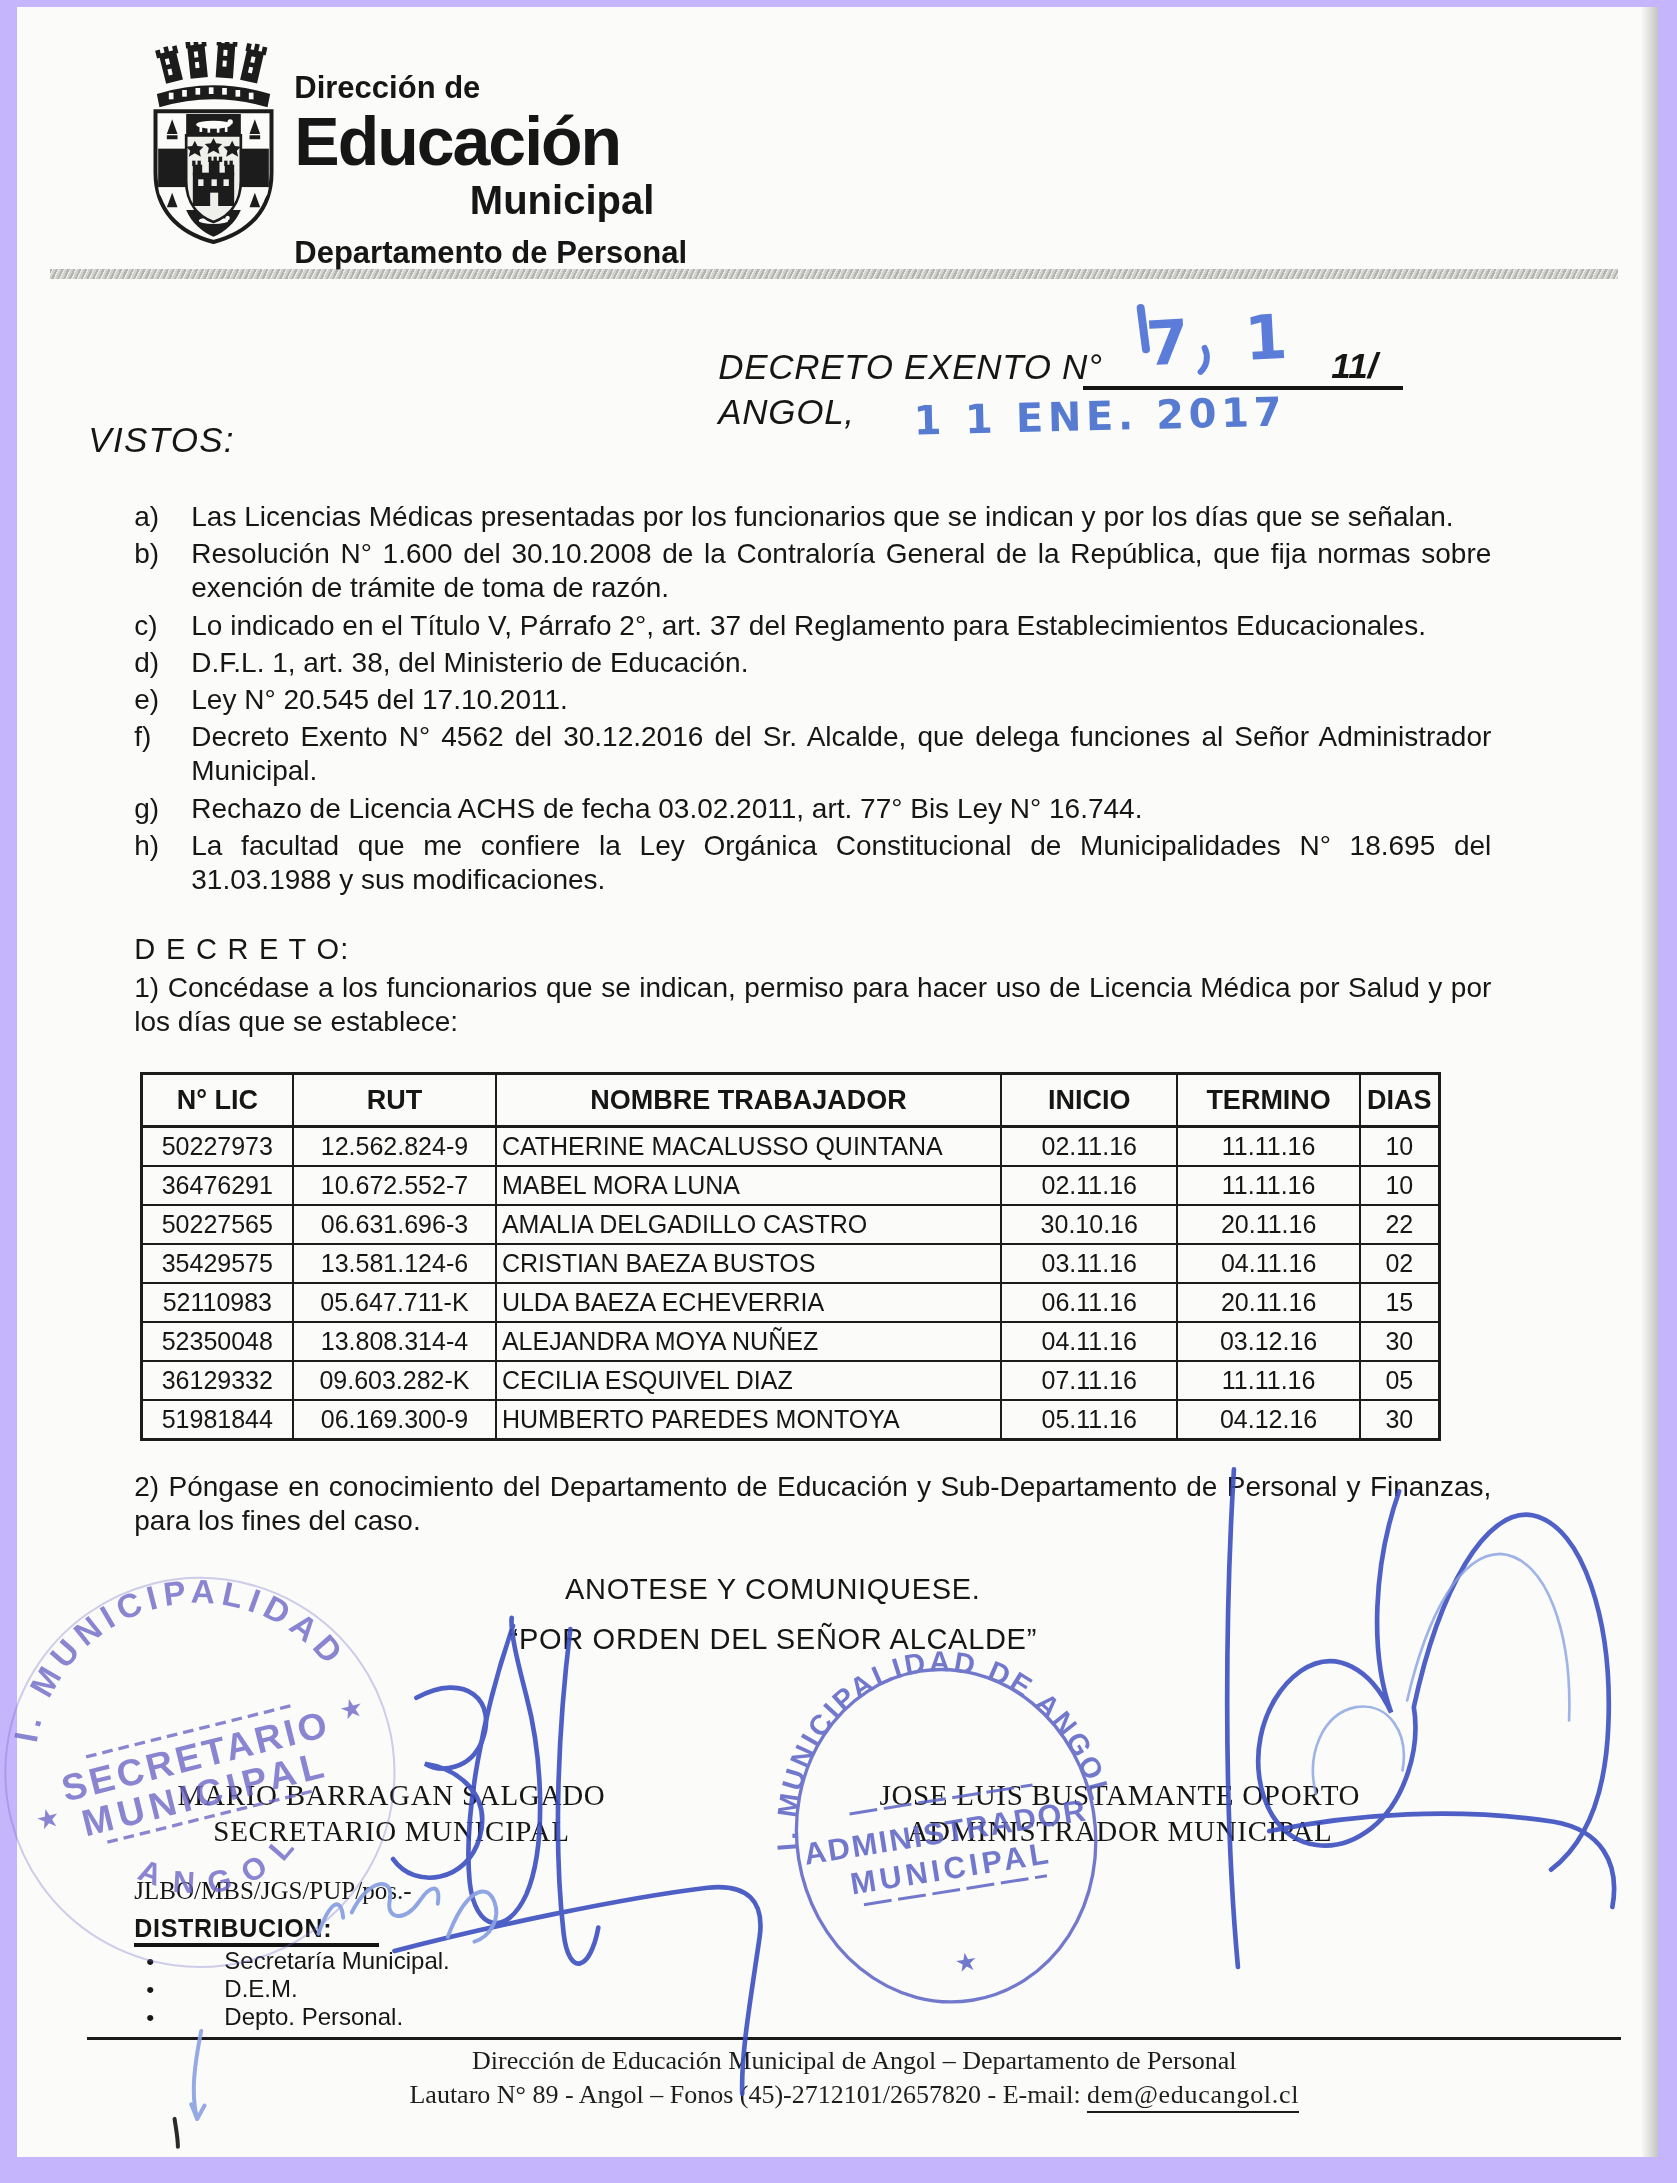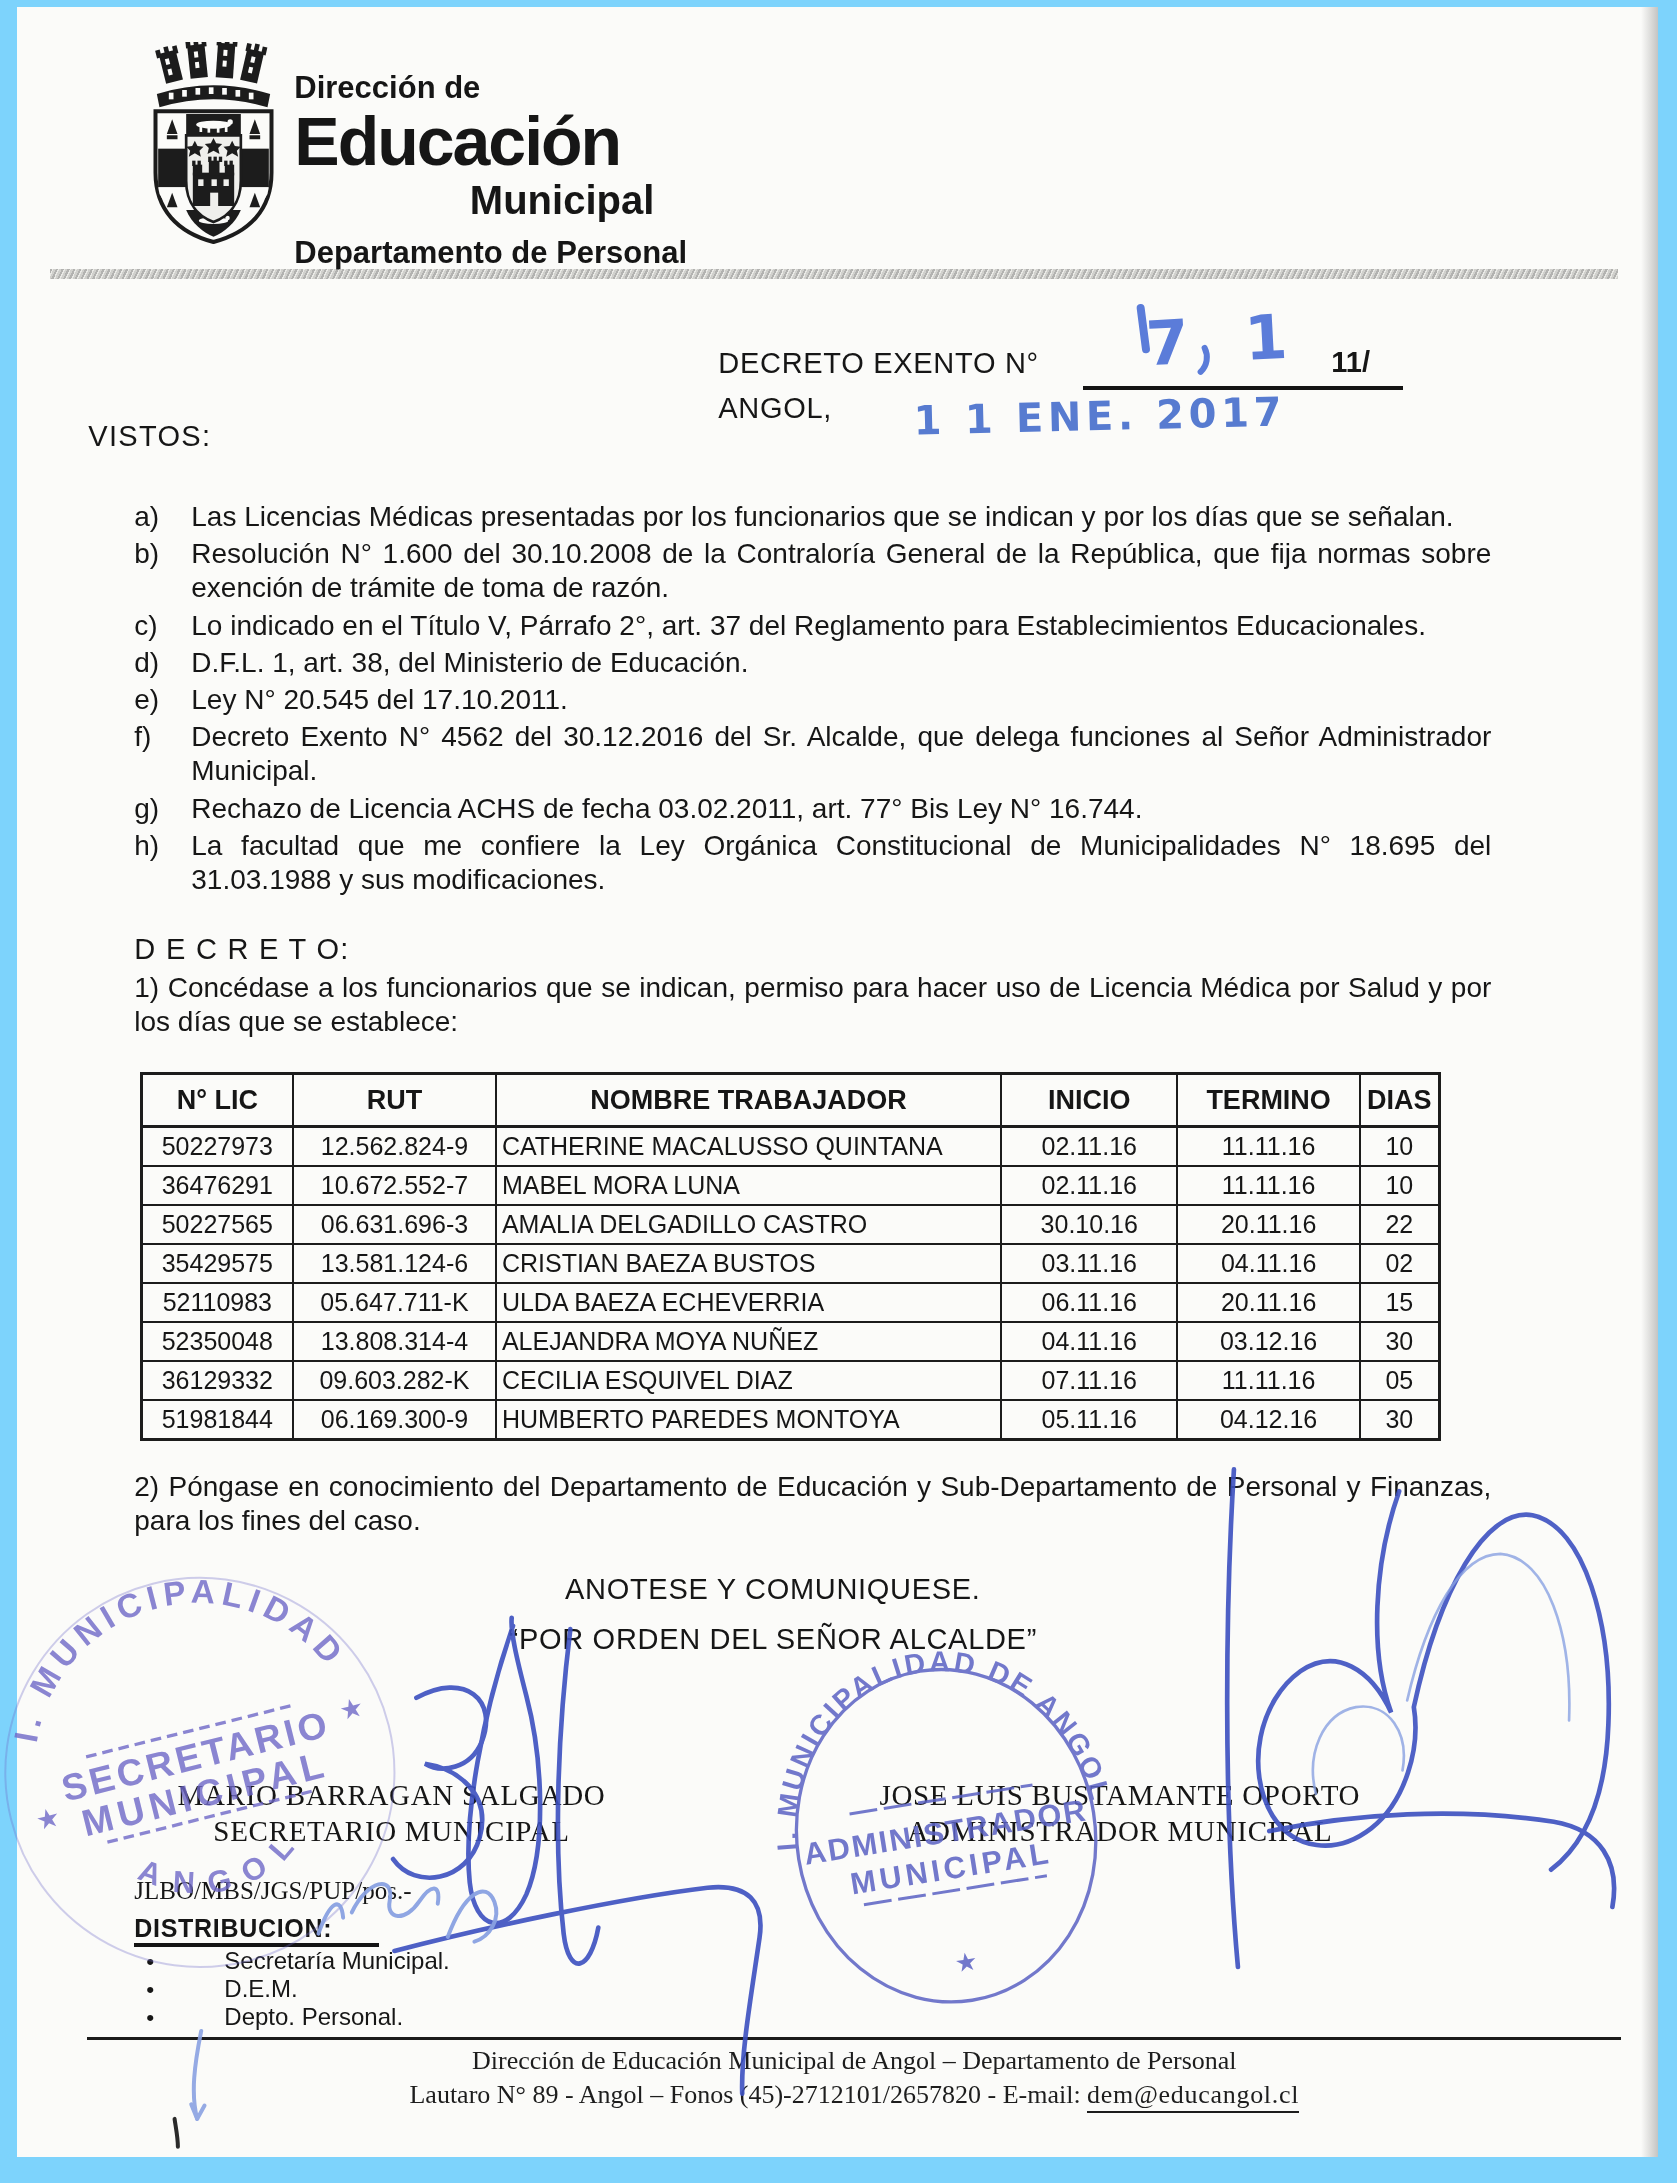--- a/index.html
+++ b/index.html
@@ -1,34 +1,34 @@
 <!DOCTYPE html>
 <html style="font-size:10.7px"><head>
 <meta charset="utf-8">
 <style>
   html,body{margin:0;padding:0;background:#000;}
-  .scan{position:relative;width:1677px;height:2183px;background:#7dd3fc;overflow:hidden;
+  .scan{position:relative;width:1677px;height:2183px;background:#c4b5fd;overflow:hidden;
         font-family:"Liberation Sans",sans-serif;color:#161616;}
   .page{position:absolute;left:17.3px;top:6.7px;width:1641px;height:2150px;background:#fbfbf9;overflow:hidden;}
   .page::after{content:"";position:absolute;top:0;right:0;width:17.3px;height:100%;
         background:linear-gradient(to left,rgba(70,70,70,.30),rgba(70,70,70,0));pointer-events:none;}
 
   
   .letterhead{position:relative;height:261px;}
   .coat{position:absolute;left:133px;top:35px;}
   .lh-text{position:absolute;left:277px;top:65px;line-height:1;}
   .lh1{font-size:31px;font-weight:bold;letter-spacing:0;}
   .lh2{font-size:68px;font-weight:900;letter-spacing:-2px;margin-top:4px;}
   .lh3{font-size:40px;font-weight:bold;text-align:right;width:360px;margin-top:5.3px;}
   .lh4{font-size:31px;font-weight:bold;margin-top:17.3px;letter-spacing:0;}
   .deco-line{height:10px;margin:1.3px 40px 0 33px;opacity:.75;
        background:repeating-linear-gradient(115deg,#9a9a98 0 2px,#e4e4e0 2px 3.3px,#c2c2be 3.3px 5.3px);}
 
   
-  .decree-zone{position:relative;height:221px;font-size:29px;}
+  .decree-zone{position:relative;height:221px;font-size:35px;font-style:italic;}
   .decree-label{position:absolute;left:701px;top:68px;letter-spacing:0.7px;}
   .decree-underline{position:absolute;left:1066px;top:107px;width:320px;height:4px;background:#141414;}
   .decree-suffix{position:absolute;left:1314px;top:67px;font-weight:bold;}
   .angol-label{position:absolute;left:701px;top:113px;letter-spacing:0.7px;text-align:center;}
   .vistos-title{position:absolute;left:71px;top:141px;letter-spacing:1.3px;}
 
   
   .bodywrap{padding:0 167px 0 117px;}
   .v-item{display:grid;grid-template-columns:57px 1fr;font-size:28px;line-height:34px;
           text-align:justify;margin-bottom:3.3px;}

